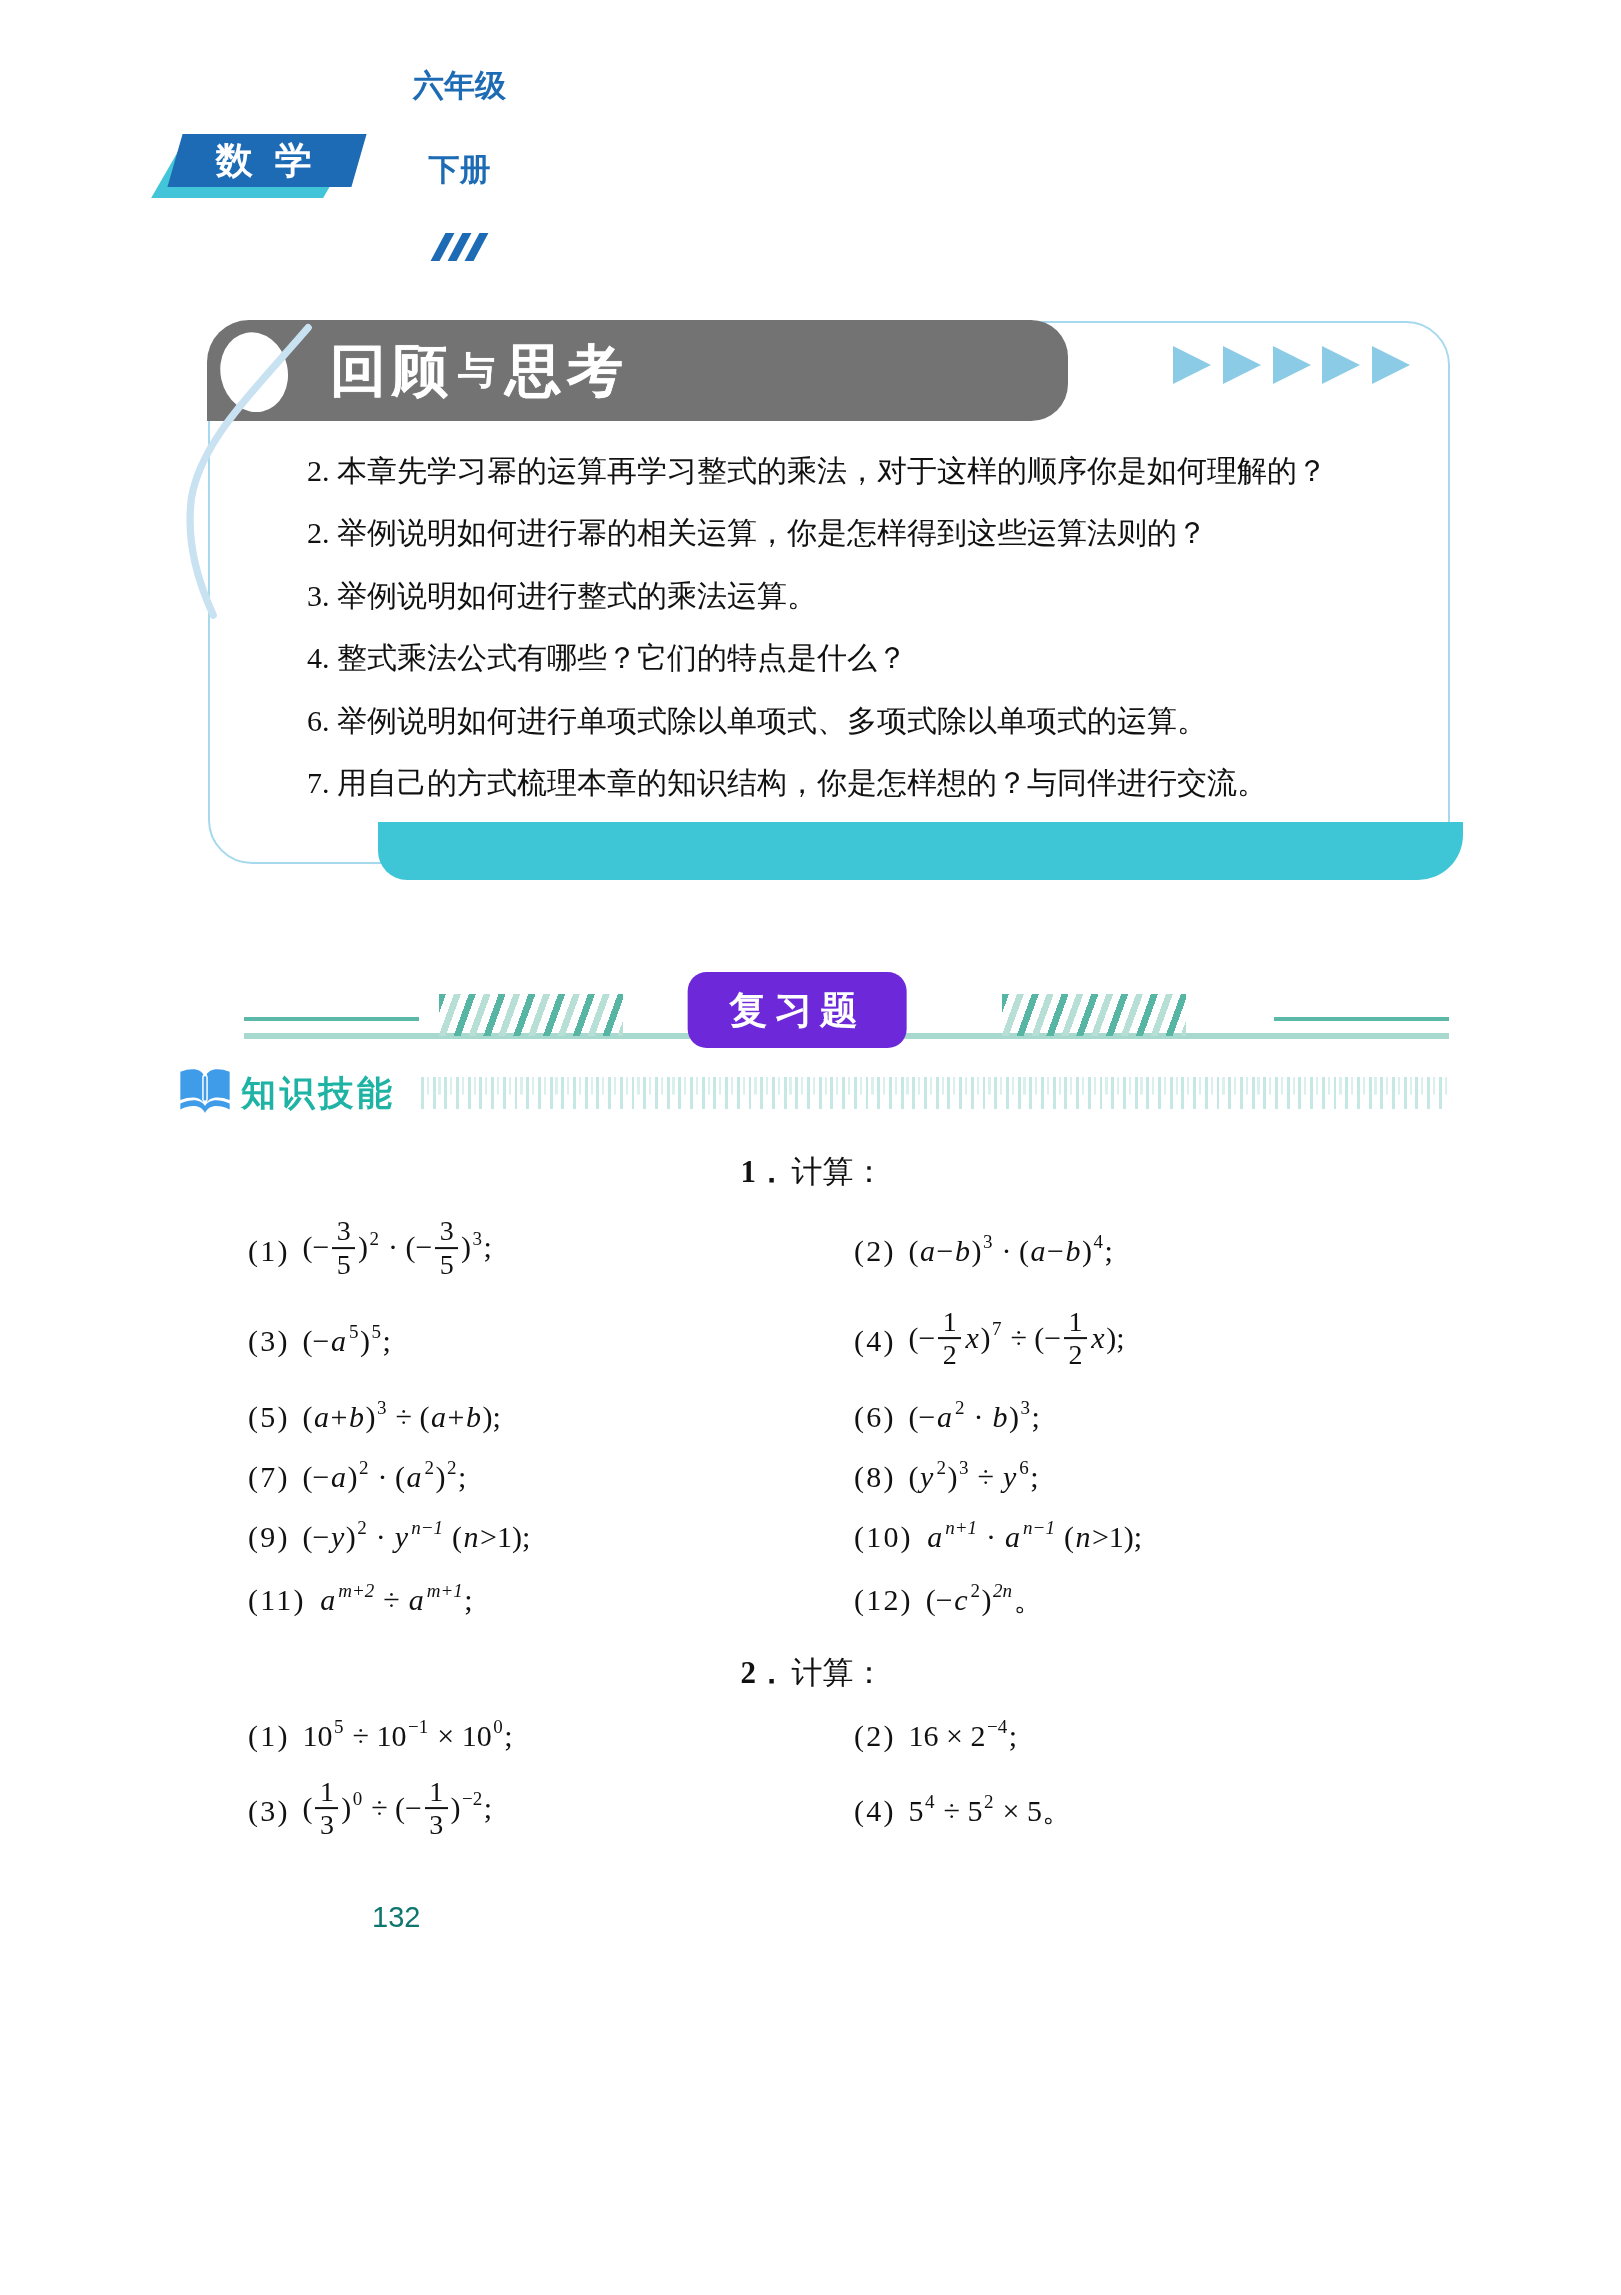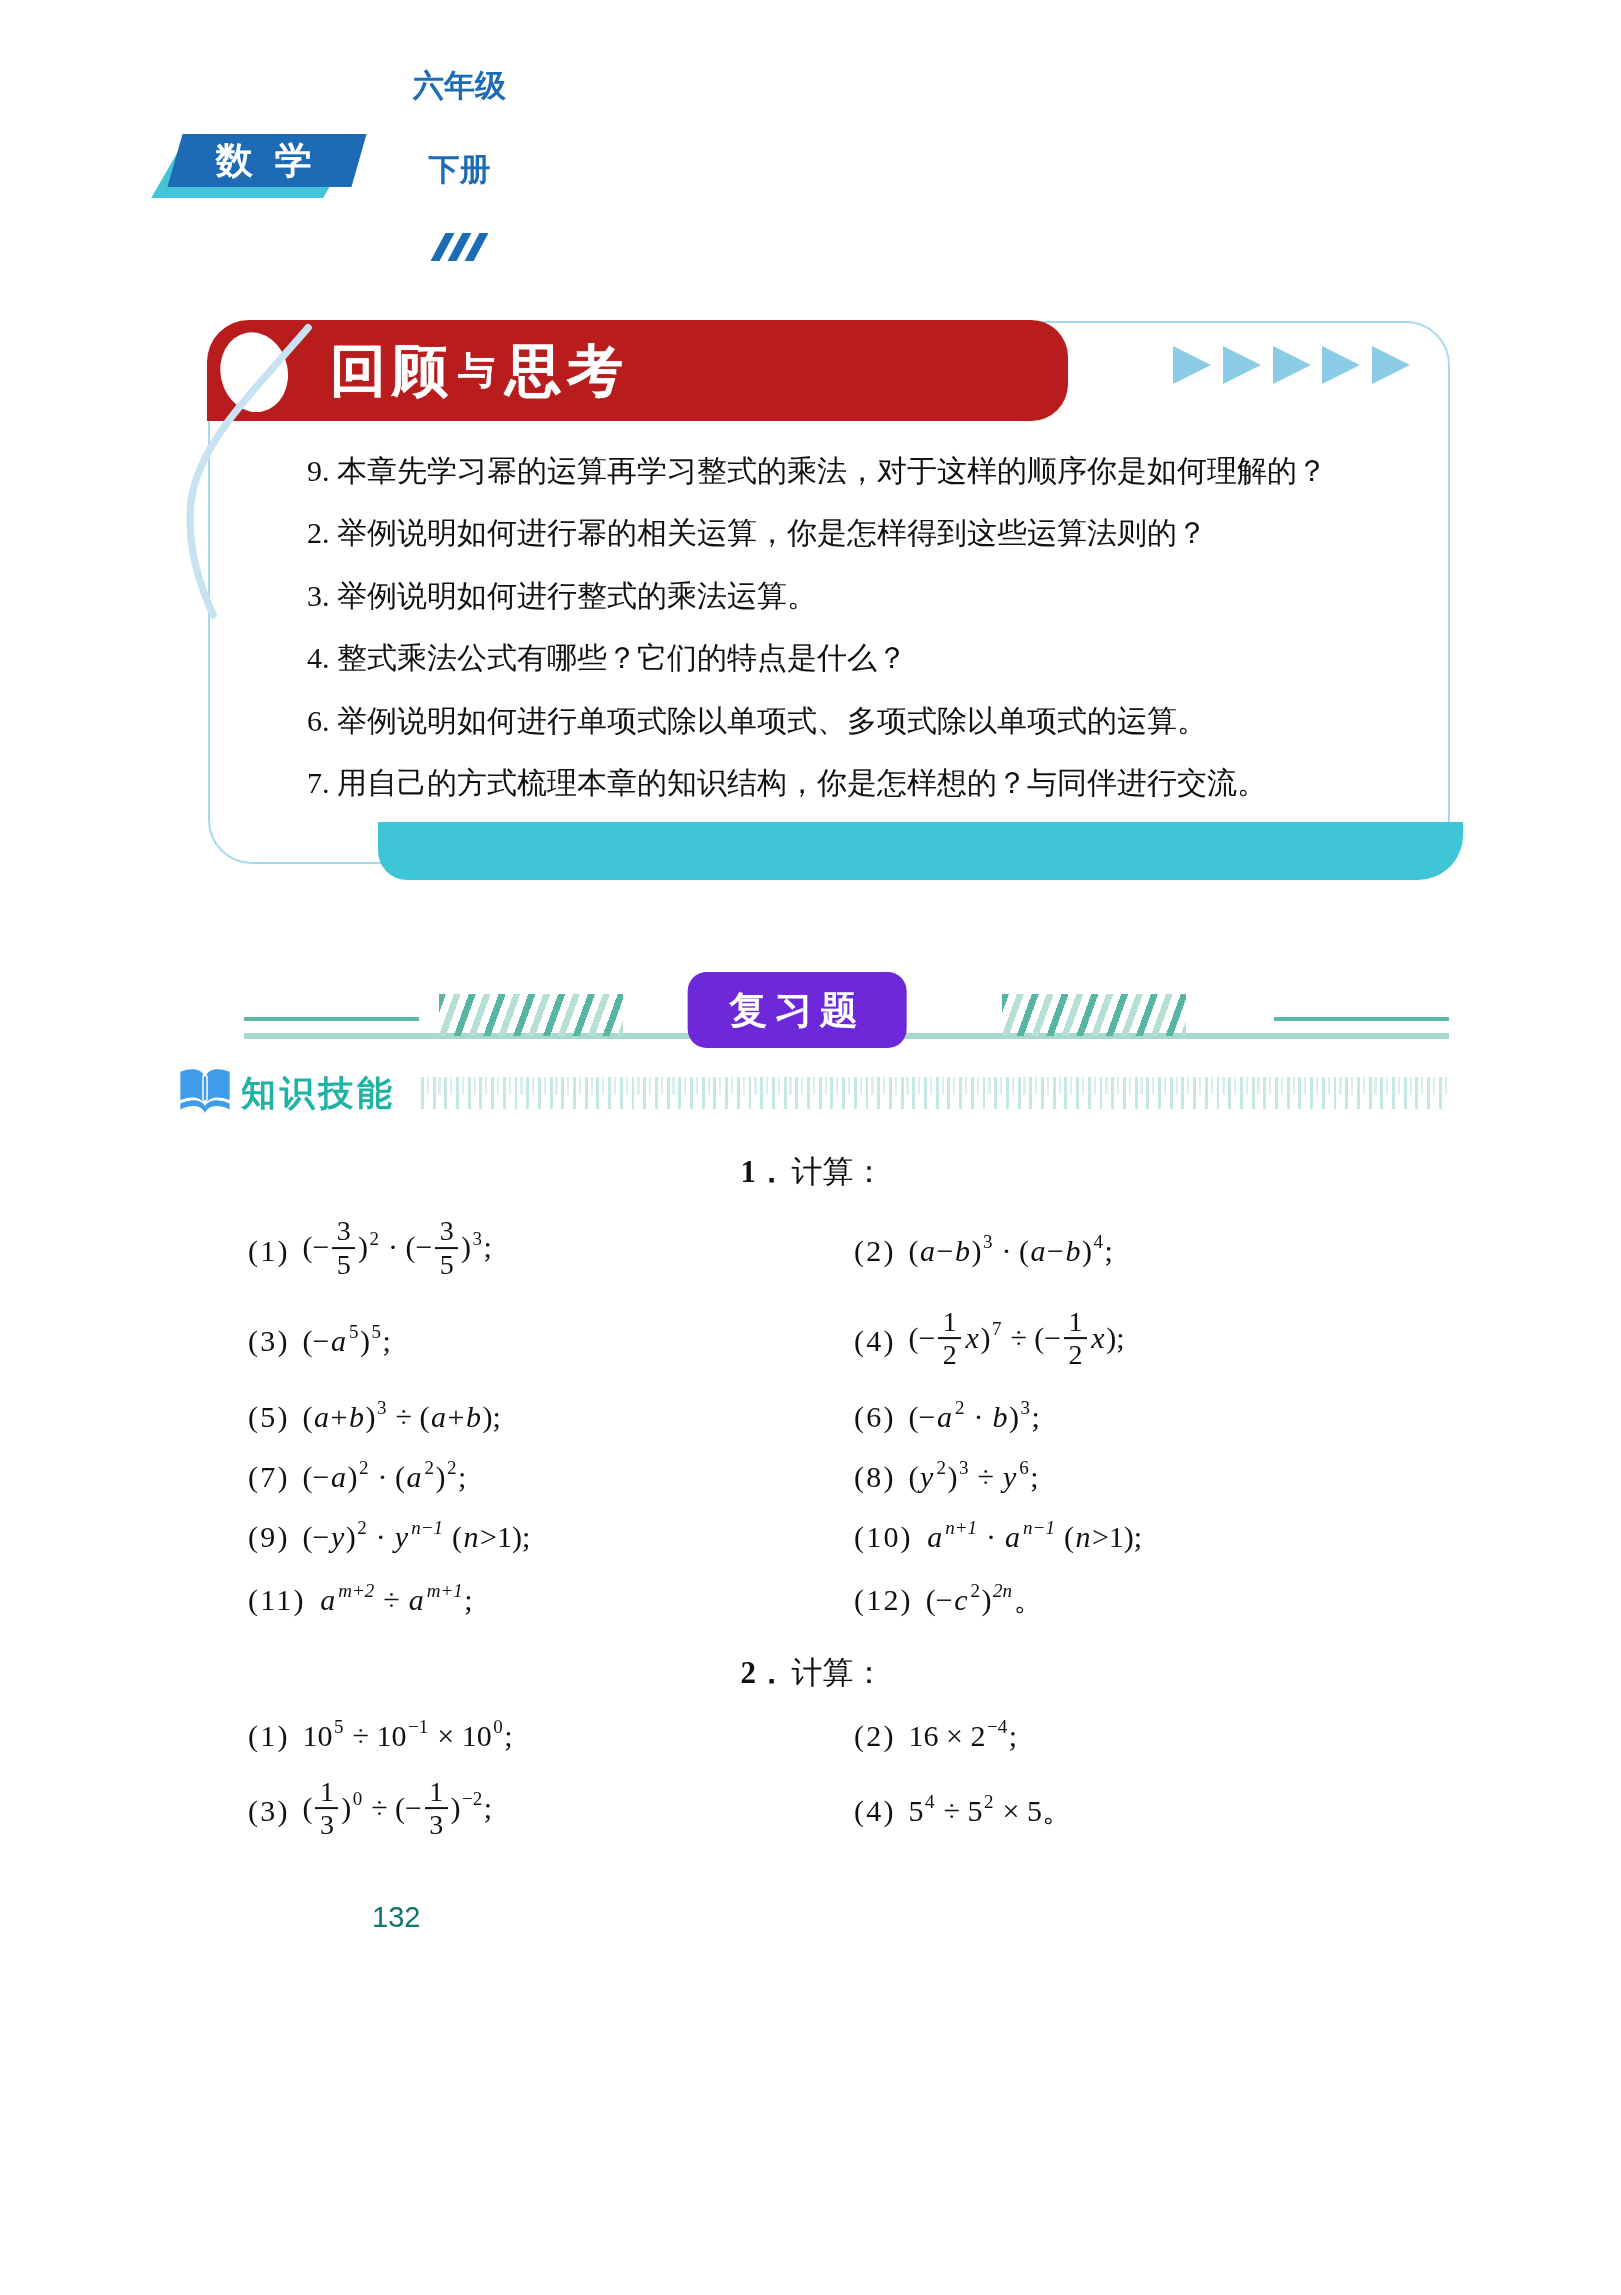--- a/index.html
+++ b/index.html
@@ -25,21 +25,21 @@
   .slashes { display:flex; gap:8px; align-items:center; }
   .slash { width:8.8px; height:28px; background:#1d6bb4; transform:skewX(-28deg); }
 
   
   .review-box { position:relative; margin:124px 0 0 33px; width:1242px;
     border:2.9px solid #a6d9ed; border-radius:44px; background:#fff; z-index:0;
     padding:117px 33px 48px 31px; }
   .review-box::after { content:""; position:absolute; z-index:-1; left:168px; right:-14.6px;
     bottom:-17.5px; height:58px; background:#3fc6d6; border-radius:0 0 45px 29px; }
   .box-head { position:absolute; left:-2.9px; top:-2.9px; width:861px; height:101px;
-    background:#b91c1c; border-radius:42px 37px 37px 0; display:flex; align-items:center;
+    background:#737373; border-radius:42px 37px 37px 0; display:flex; align-items:center;
     padding-left:123px; }
   .box-title { color:#fff; font-weight:bold; font-size:56px; letter-spacing:5.8px;
     display:flex; align-items:center; line-height:1; text-shadow:0 0 0.7px #fff; }
   .box-title .small { font-size:37px; margin:0 4.4px; }
   .deco-svg { position:absolute; left:-42px; top:-7.3px; width:219px; height:343px;
     overflow:visible; z-index:2; pointer-events:none; }
   .arrows { position:absolute; top:23.4px; right:38px; display:flex; gap:11.7px; }
   .tri { width:0; height:0; border-left:38px solid #8ccbe6;
     border-top:19px solid transparent; border-bottom:19px solid transparent; }
   .box-body p { font-size:30px; line-height:2.08; text-align:justify; text-indent:2.2em; }
@@ -124,21 +124,21 @@
       <path d="M 192 16 C 120 100, 45 170, 32 250 C 24 315, 44 370, 62 410" stroke="#c9e2f2" stroke-width="10" fill="none" stroke-linecap="round"></path>
     </svg>
     <div class="arrows">
       <span class="tri"></span>
       <span class="tri"></span>
       <span class="tri"></span>
       <span class="tri"></span>
       <span class="tri"></span>
     </div>
     <div class="box-body" id="review-items">
-        <p class="q">9. 本章先学习幂的运算再学习整式的乘法，对于这样的顺序你是如何理解的？</p>
+        <p class="q">2. 本章先学习幂的运算再学习整式的乘法，对于这样的顺序你是如何理解的？</p>
         <p class="q">2. 举例说明如何进行幂的相关运算，你是怎样得到这些运算法则的？</p>
         <p class="q">3. 举例说明如何进行整式的乘法运算。</p>
         <p class="q">4. 整式乘法公式有哪些？它们的特点是什么？</p>
         <p class="q">6. 举例说明如何进行单项式除以单项式、多项式除以单项式的运算。</p>
         <p class="q">7. 用自己的方式梳理本章的知识结构，你是怎样想的？与同伴进行交流。</p>
       </div>
   </section>
 
   <div class="banner">
     <div class="line-thick"></div>

